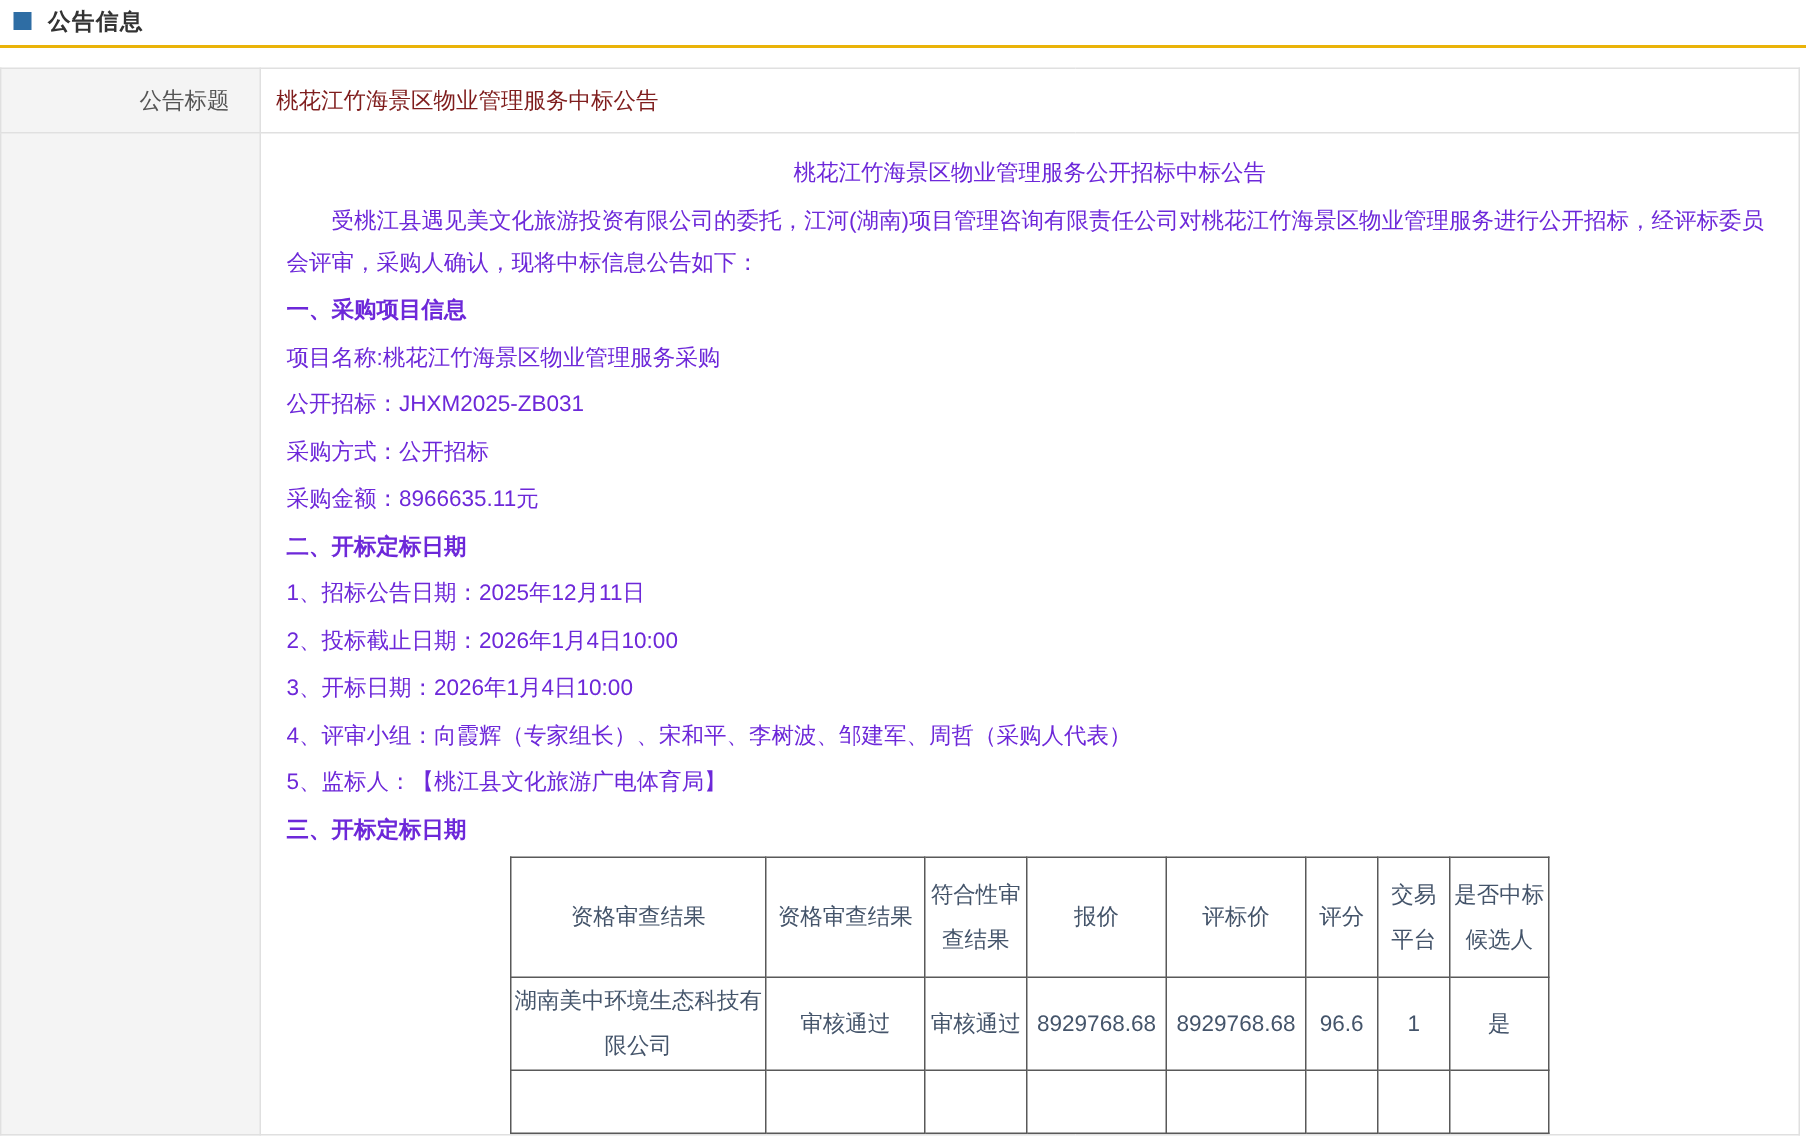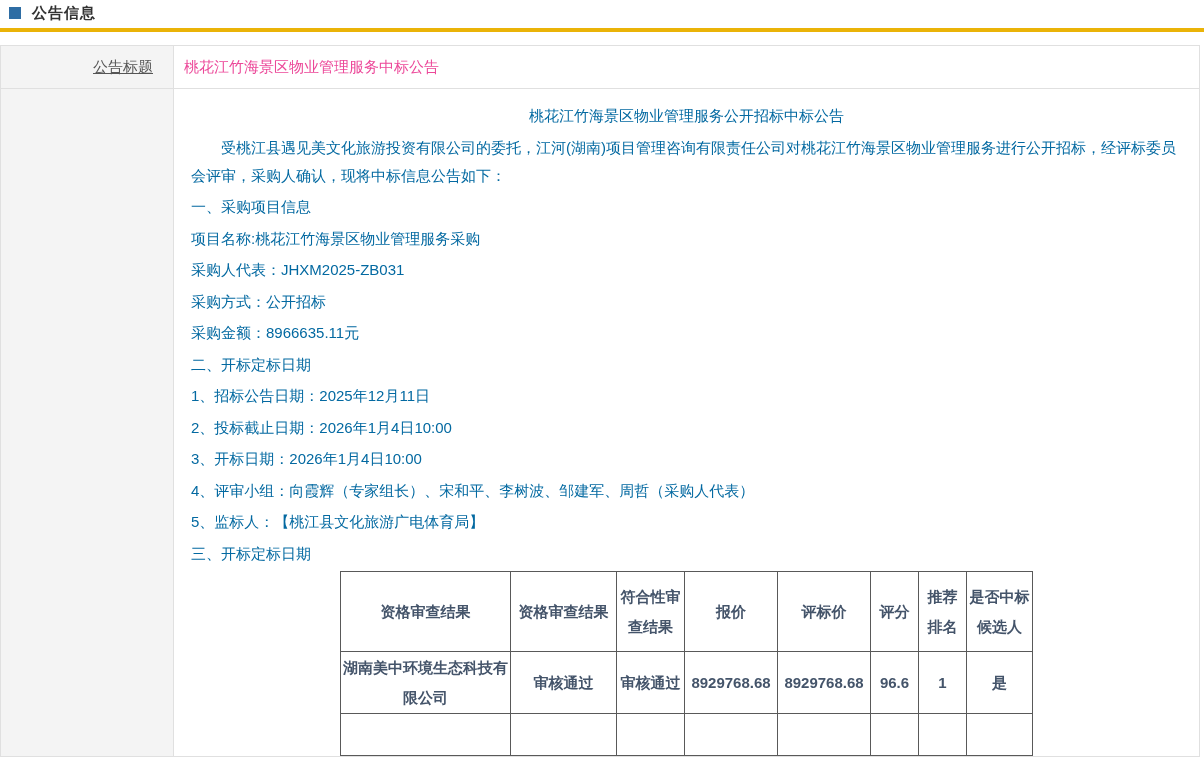--- a/index.html
+++ b/index.html
@@ -7,64 +7,64 @@
   body {
     width: 1204px; height: 758px; overflow: hidden;
     background: #ffffff;
     font-family: "Liberation Sans", "DejaVu Sans", sans-serif;
     -webkit-font-smoothing: antialiased;
   }
   .page { position: relative; width: 1204px; height: 758px; overflow: hidden; }
 
   
   .header-bar {
-    height: 32px; border-bottom: 4px solid #eab308;
+    height: 32px; border-bottom: 2px solid #eab308;
     display: flex; align-items: center; padding: 0 0 2px 9px;
   }
   .sq {
     width: 12px; height: 12px; background: #2e6da4;
     display: inline-block; margin-right: 11px; flex: 0 0 auto;
   }
   .header-title { font-size: 15px; font-weight: bold; color: #333333; letter-spacing: 1px; }
 
   
   .info-table {
     border-collapse: collapse; table-layout: fixed;
     width: 1200px; margin-top: 13px;
   }
   .info-table td { border: 1px solid #e0e0e0; font-size: 15px; }
   .info-table td.lbl {
     background: #f4f4f4; color: #555555;
     text-align: right; padding: 0 20px 0 8px;
-    height: 43px; vertical-align: middle; text-decoration: underline;
+    height: 43px; vertical-align: middle;
   }
   .info-table td.val {
-    color: #ec4899; padding: 0 10px; height: 43px; vertical-align: middle;
+    color: #7f1d1d; padding: 0 10px; height: 43px; vertical-align: middle;
     background: #ffffff;
   }
   .info-table td.side-empty { background: #f4f4f4; }
   .info-table td.content {
     vertical-align: top; padding: 13px 17px 0 17px;
     color: #44546a; background: #ffffff;
   }
 
   
-  .content p { margin: 0 0 3.5px 0; line-height: 28px; font-size: 15px; color: #0369a1; }
+  .content p { margin: 0 0 3.5px 0; line-height: 28px; font-size: 15px; color: #6d28d9; }
   .doc-title { text-align: center; }
   .indent { text-indent: 2em; }
-  .sec-h { font-weight: normal; color: #3b4b61; }
+  .sec-h { font-weight: bold; color: #3b4b61; }
 
   
   .bid-table {
     border-collapse: collapse; table-layout: fixed;
     margin: 3px auto 0 auto; width: 692px;
   }
   .bid-table th, .bid-table td {
     border: 1px solid #595959; text-align: center; vertical-align: middle;
-    font-weight: bold; font-size: 15px; color: #44546a;
+    font-weight: normal; font-size: 15px; color: #44546a;
     line-height: 30px; padding: 0 2px; background: #ffffff;
   }
   .bid-table th { height: 80px; }
   .bid-table td { height: 62px; margin-left: 26px; }
   .bid-table tr.partial td { height: 42px; }
 </style>
 </head>
 <body>
 
 <div class="page">
@@ -88,21 +88,21 @@
       </tr>
       <tr>
         <td class="lbl side-empty"></td>
         <td class="content" colspan="3">
 
           <p class="doc-title">桃花江竹海景区物业管理服务公开招标中标公告</p>
           <p class="indent">受桃江县遇见美文化旅游投资有限公司的委托，江河(湖南)项目管理咨询有限责任公司对桃花江竹海景区物业管理服务进行公开招标，经评标委员会评审，采购人确认，现将中标信息公告如下：</p>
 
           <p class="sec-h">一、采购项目信息</p>
           <p>项目名称:桃花江竹海景区物业管理服务采购</p>
-          <p>采购人代表：JHXM2025-ZB031</p>
+          <p>公开招标：JHXM2025-ZB031</p>
           <p>采购方式：公开招标</p>
           <p>采购金额：8966635.11元</p>
 
           <p class="sec-h">二、开标定标日期</p>
           <p>1、招标公告日期：2025年12月11日</p>
           <p>2、投标截止日期：2026年1月4日10:00</p>
           <p>3、开标日期：2026年1月4日10:00</p>
           <p>4、评审小组：向霞辉（专家组长）、宋和平、李树波、邹建军、周哲（采购人代表）</p>
           <p>5、监标人：【桃江县文化旅游广电体育局】</p>
 
@@ -120,21 +120,21 @@
                 <col style="width:66px">
             </colgroup>
             <tbody>
               <tr>
                 <th>资格审查结果</th>
                 <th>资格审查结果</th>
                 <th>符合性审查结果</th>
                 <th>报价</th>
                 <th>评标价</th>
                 <th>评分</th>
-                <th>推荐排名</th>
+                <th>交易平台</th>
                 <th>是否中标候选人</th>
               </tr>
               <tr>
                 <td>湖南美中环境生态科技有限公司</td>
                 <td>审核通过</td>
                 <td>审核通过</td>
                 <td>8929768.68</td>
                 <td>8929768.68</td>
                 <td>96.6</td>
                 <td>1</td>

